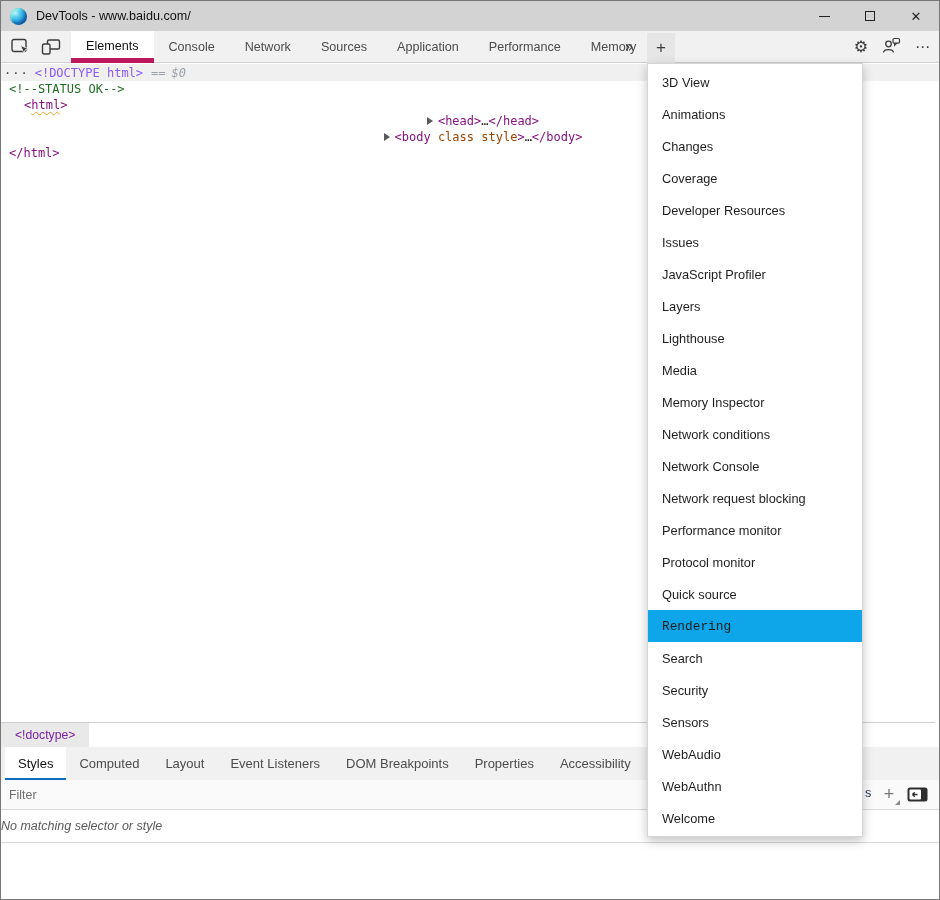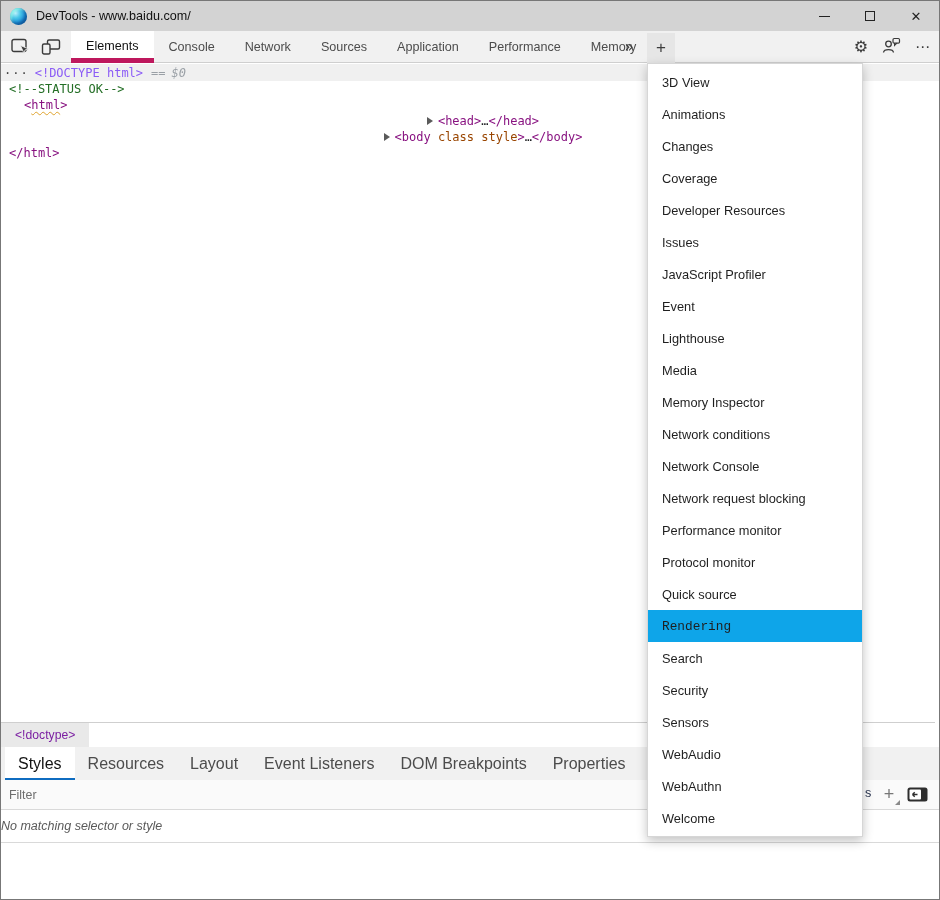--- a/index.html
+++ b/index.html
@@ -60,21 +60,21 @@
     margin-right:5px; display:inline-block; }
   
   .crumb-bar { position:absolute; left:0; top:721px; right:4px; height:25px;
     background:#ffffff; border-top:1px solid #cfcfcf; display:flex; }
   .crumb { height:100%; display:flex; align-items:center; padding:0 14px;
     background:#e9e9e9; color:#7b1fa2; font-size:12.2px; }
   
   .side-tabs { position:absolute; left:0; top:746px; right:0; height:33px;
     background:#f1f1f1; display:flex; padding-left:4px; }
   .side-tab { height:33px; display:flex; align-items:center; padding:0 13px;
-    font-size:16px; color:#4c4c4c; white-space:nowrap; }
+    font-size:13px; color:#4c4c4c; white-space:nowrap; }
   .side-tab.active { background:#ffffff; color:#121212; border-bottom:2.5px solid #0f6cc0; padding-top:2px; }
   
   .filter-row { position:absolute; left:0; top:779px; right:0; height:30px;
     background:#fafafa; border-bottom:1px solid #d9d9d9; display:flex; align-items:center; }
   .filter-input { border:none; outline:none; background:transparent; font-size:12.4px;
     color:#333; padding-left:8px; width:300px; font-family:"Liberation Sans",sans-serif; }
   .filter-input::placeholder { color:#6d6d6d; opacity:1; }
   .frag-s { position:absolute; left:864px; top:6px; font-size:12.6px; color:#2a3550; }
   .plus-rule { position:absolute; left:878px; top:4px; width:20px; height:20px;
     font-size:18px; font-weight:300; color:#777; display:flex; align-items:center; justify-content:center; }
@@ -171,21 +171,21 @@
     <span class="tok-tag">&lt;/html&gt;</span>
   </div>
 </div>
 
 <div class="crumb-bar">
   <div class="crumb">&lt;!doctype&gt;</div>
 </div>
 
 <div class="side-tabs">
   <div class="side-tab active">Styles</div>
-  <div class="side-tab">Resources</div>
+  <div class="side-tab">Computed</div>
   <div class="side-tab">Layout</div>
   <div class="side-tab">Event Listeners</div>
   <div class="side-tab">DOM Breakpoints</div>
   <div class="side-tab">Properties</div>
   <div class="side-tab">Accessibility</div>
 </div>
 
 <div class="filter-row">
   <input class="filter-input" type="text" placeholder="Filter" style="">
   <span class="frag-s">s</span>
@@ -206,21 +206,21 @@
 <div class="bottom-space"></div>
 
 <div class="tools-menu">
   <div class="menu-item">3D View</div>
   <div class="menu-item">Animations</div>
   <div class="menu-item">Changes</div>
   <div class="menu-item">Coverage</div>
   <div class="menu-item">Developer Resources</div>
   <div class="menu-item">Issues</div>
   <div class="menu-item">JavaScript Profiler</div>
-  <div class="menu-item">Event</div>
+  <div class="menu-item">Layers</div>
   <div class="menu-item">Lighthouse</div>
   <div class="menu-item">Media</div>
   <div class="menu-item">Memory Inspector</div>
   <div class="menu-item">Network conditions</div>
   <div class="menu-item">Network Console</div>
   <div class="menu-item">Network request blocking</div>
   <div class="menu-item">Performance monitor</div>
   <div class="menu-item">Protocol monitor</div>
   <div class="menu-item">Quick source</div>
   <div class="menu-item highlighted">Rendering</div>

